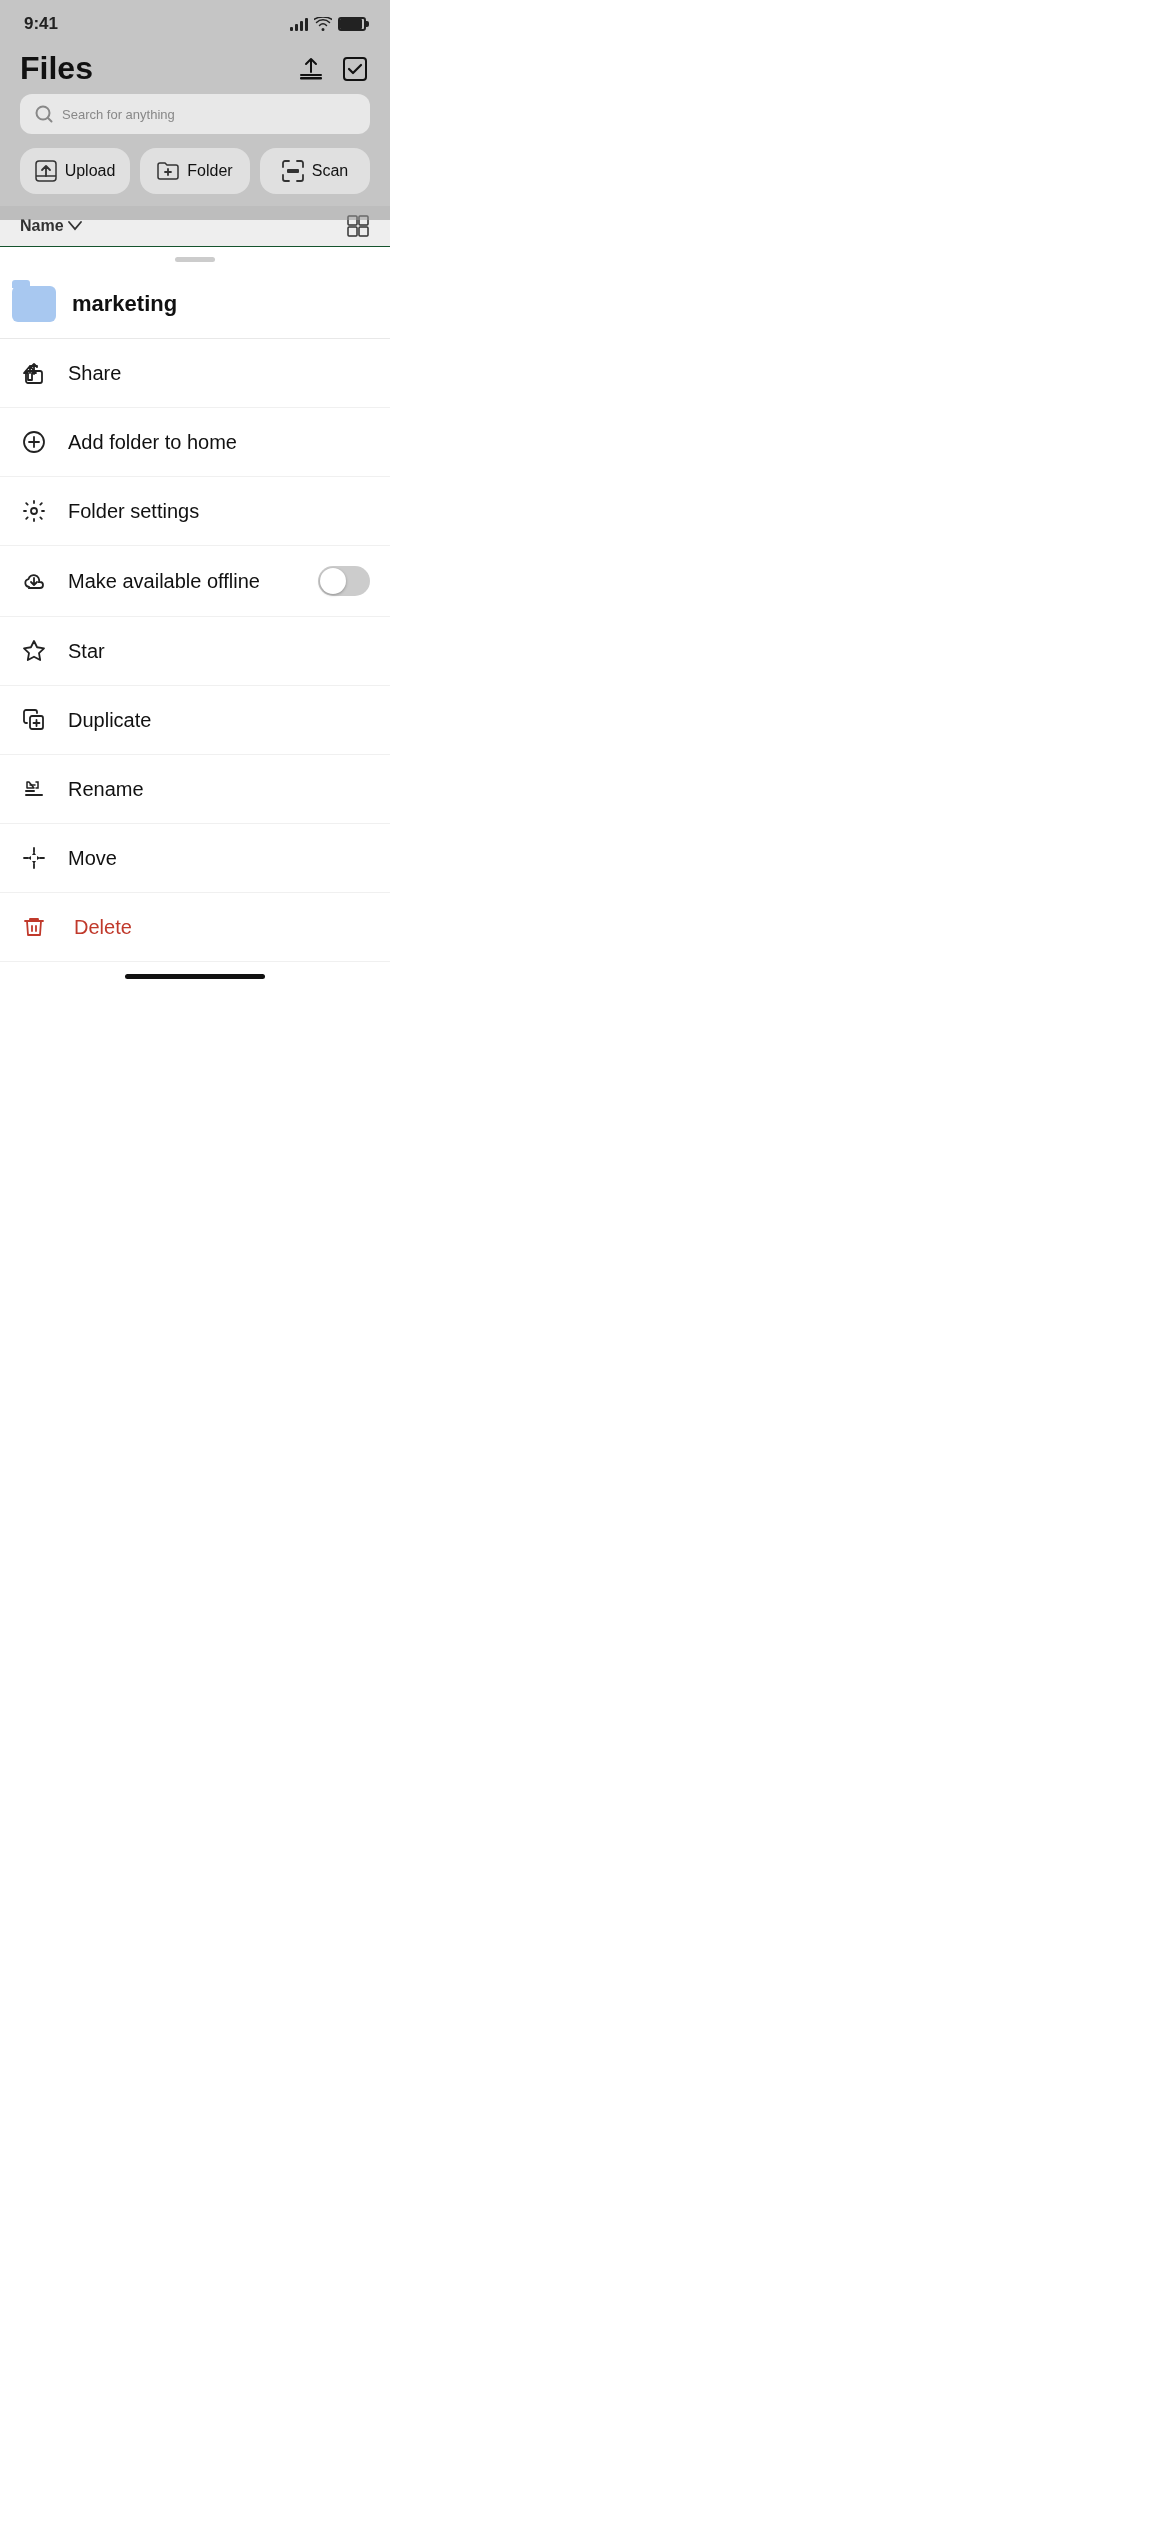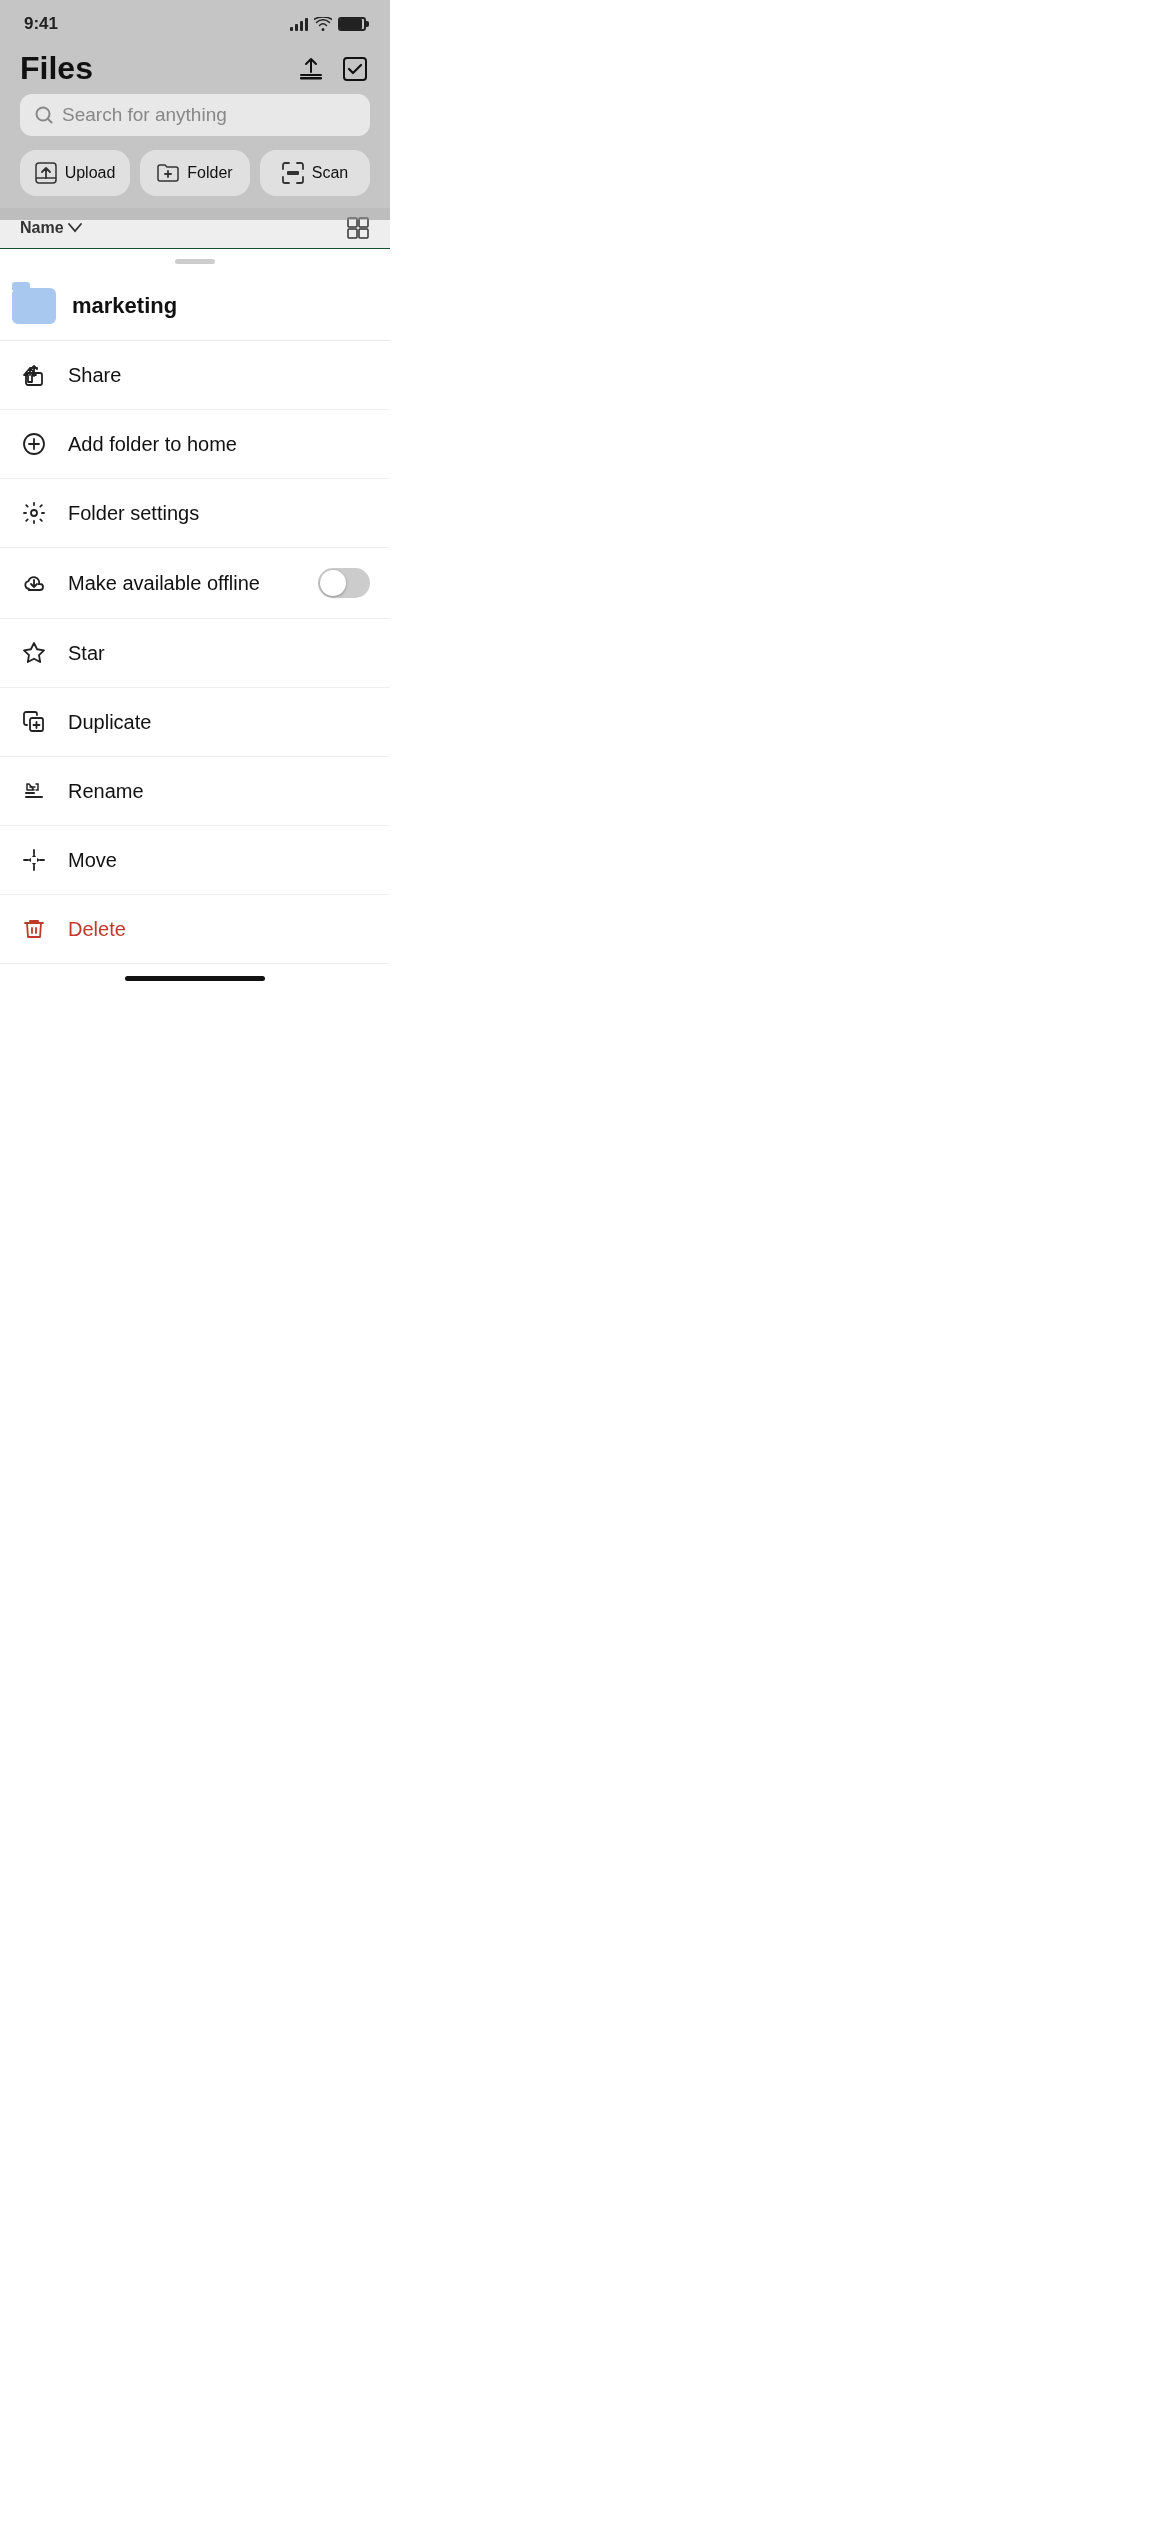--- a/index.html
+++ b/index.html
@@ -140,21 +140,21 @@
       gap: 8px;
       margin-bottom: 14px;
     }
 
     .search-icon-svg {
       color: #888;
       flex-shrink: 0;
     }
 
     .search-placeholder {
-      font-size: 19px;
+      font-size: 13px;
       color: #888;
     }
 
     
     .quick-actions {
       display: flex;
       gap: 10px;
     }
 
     .quick-action-btn {
@@ -272,20 +272,21 @@
     }
 
     .menu-item-label {
       font-size: 20px;
       color: #111;
       flex: 1;
     }
 
     .menu-item-label.delete-label {
       color: #c0392b;
+      margin-left: 6px;
     }
 
     .menu-item-icon.delete-icon {
       color: #c0392b;
     }
 
     
     .toggle-switch {
       width: 52px;
       height: 30px;

